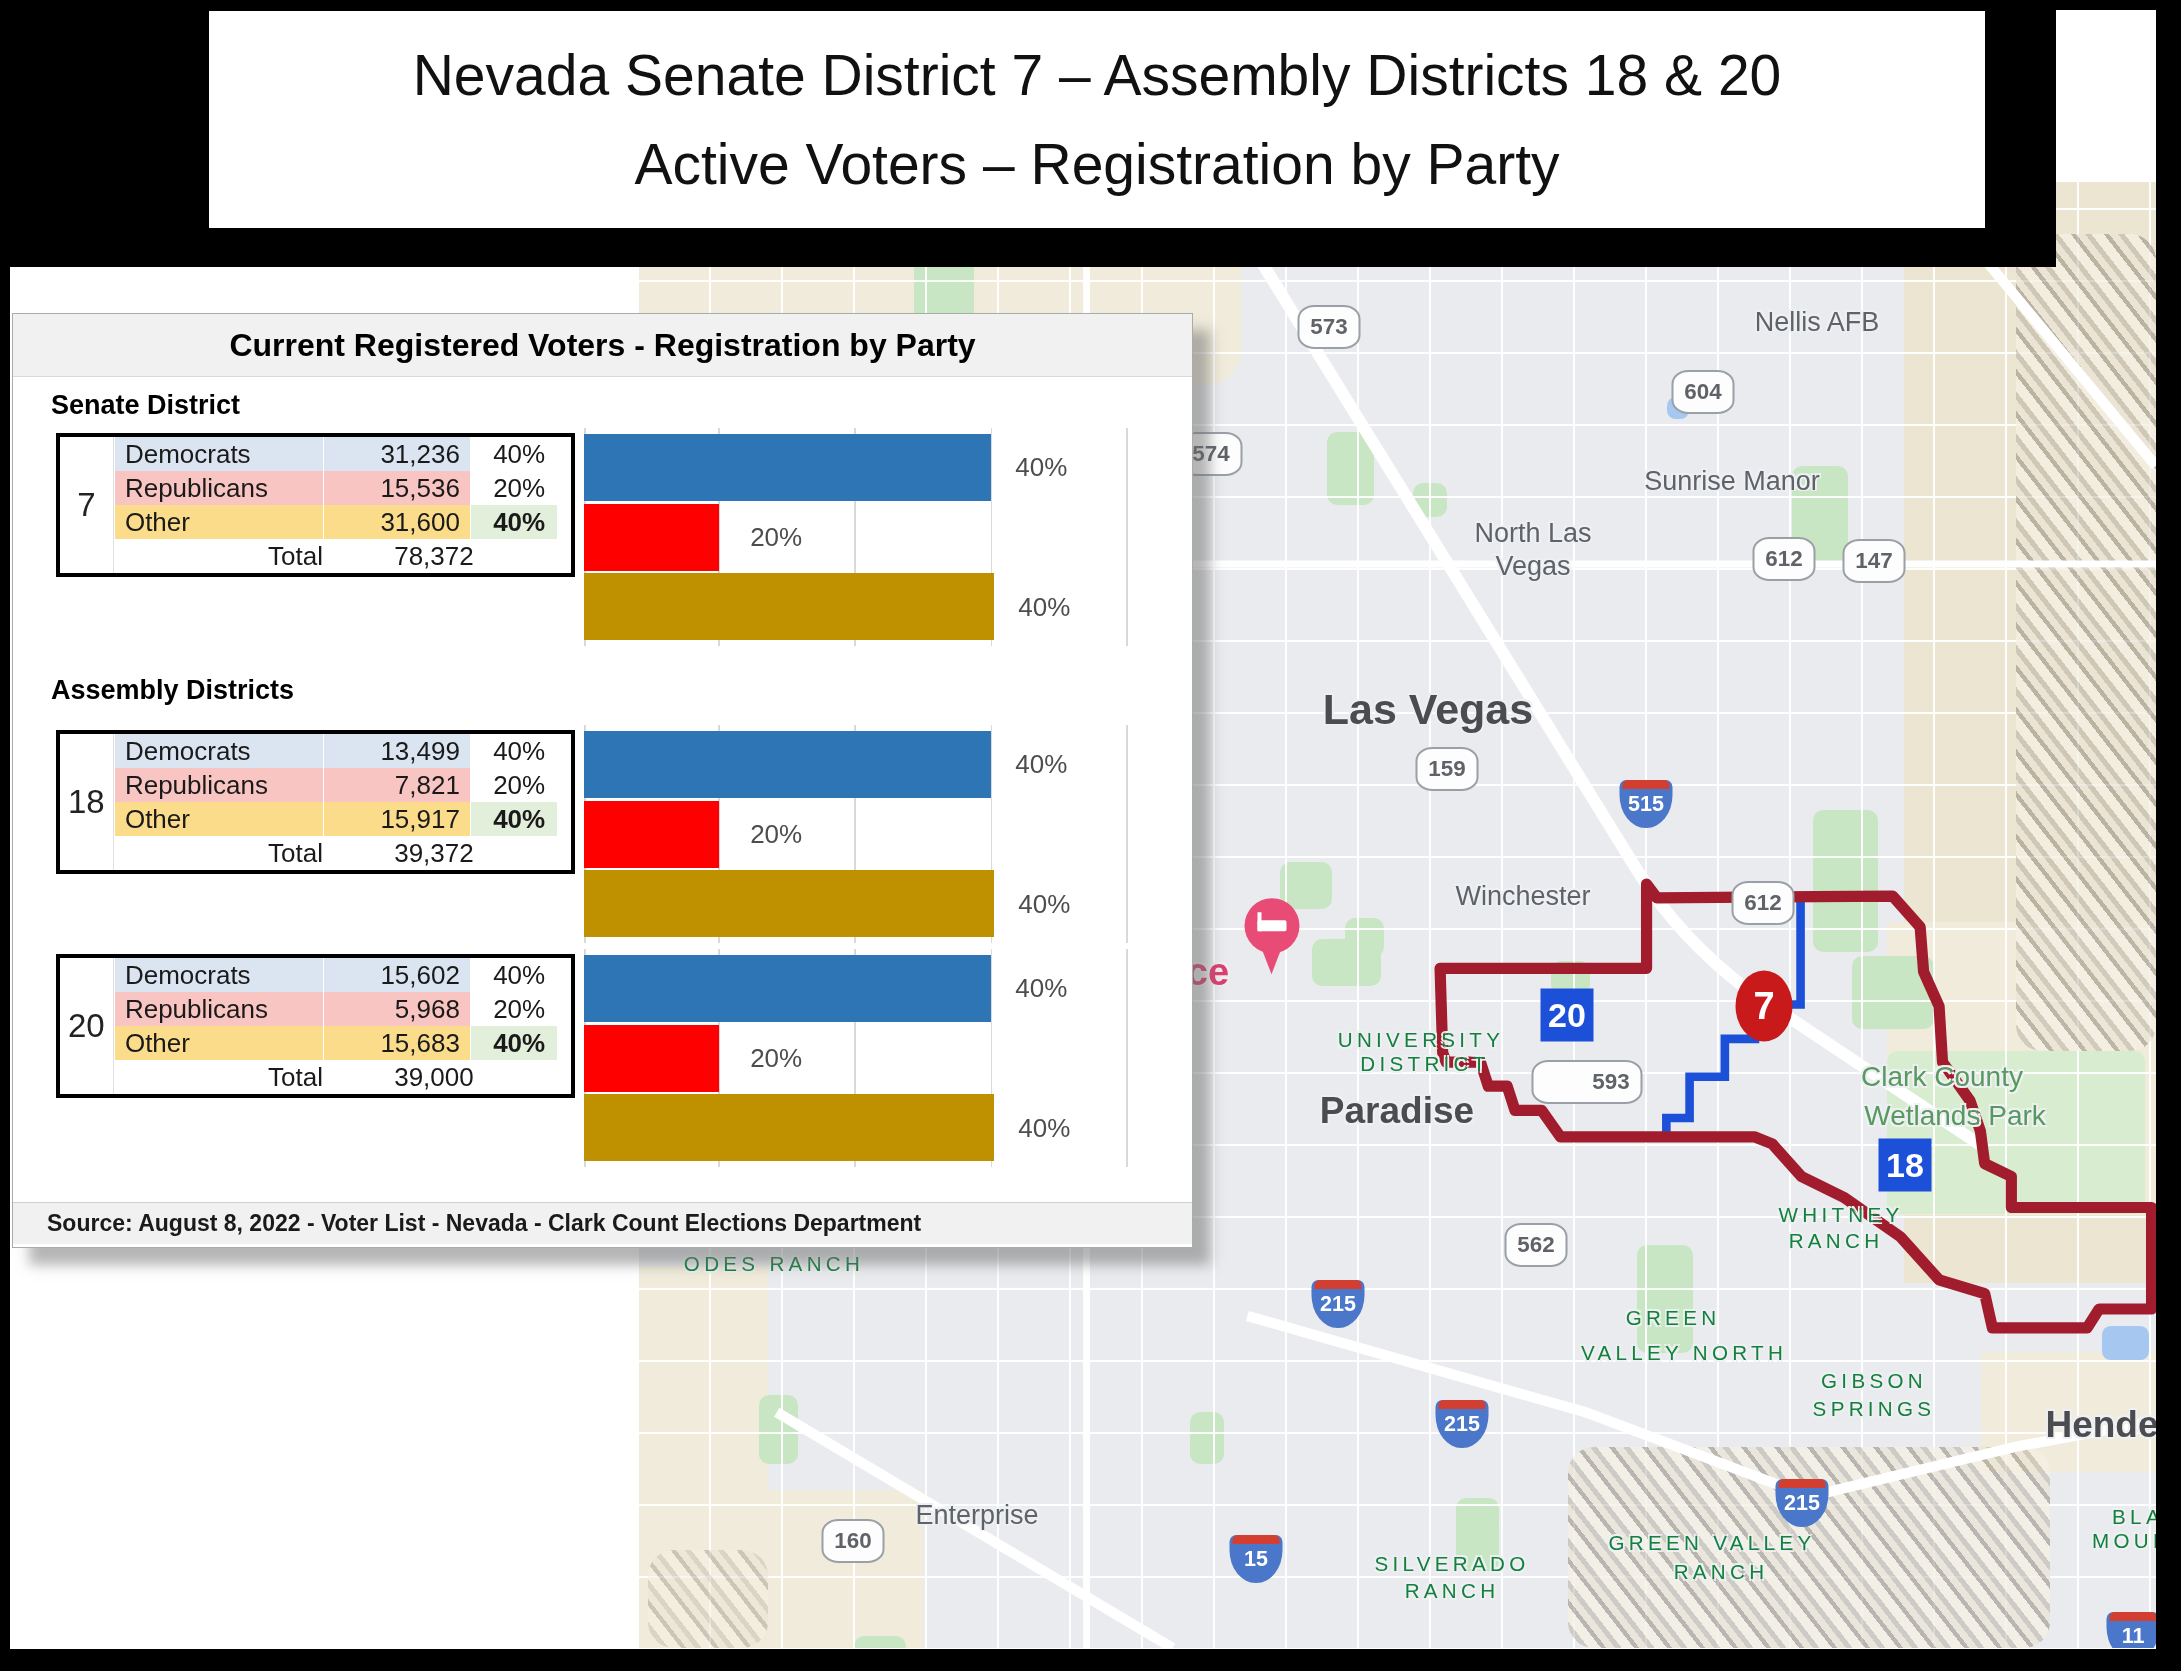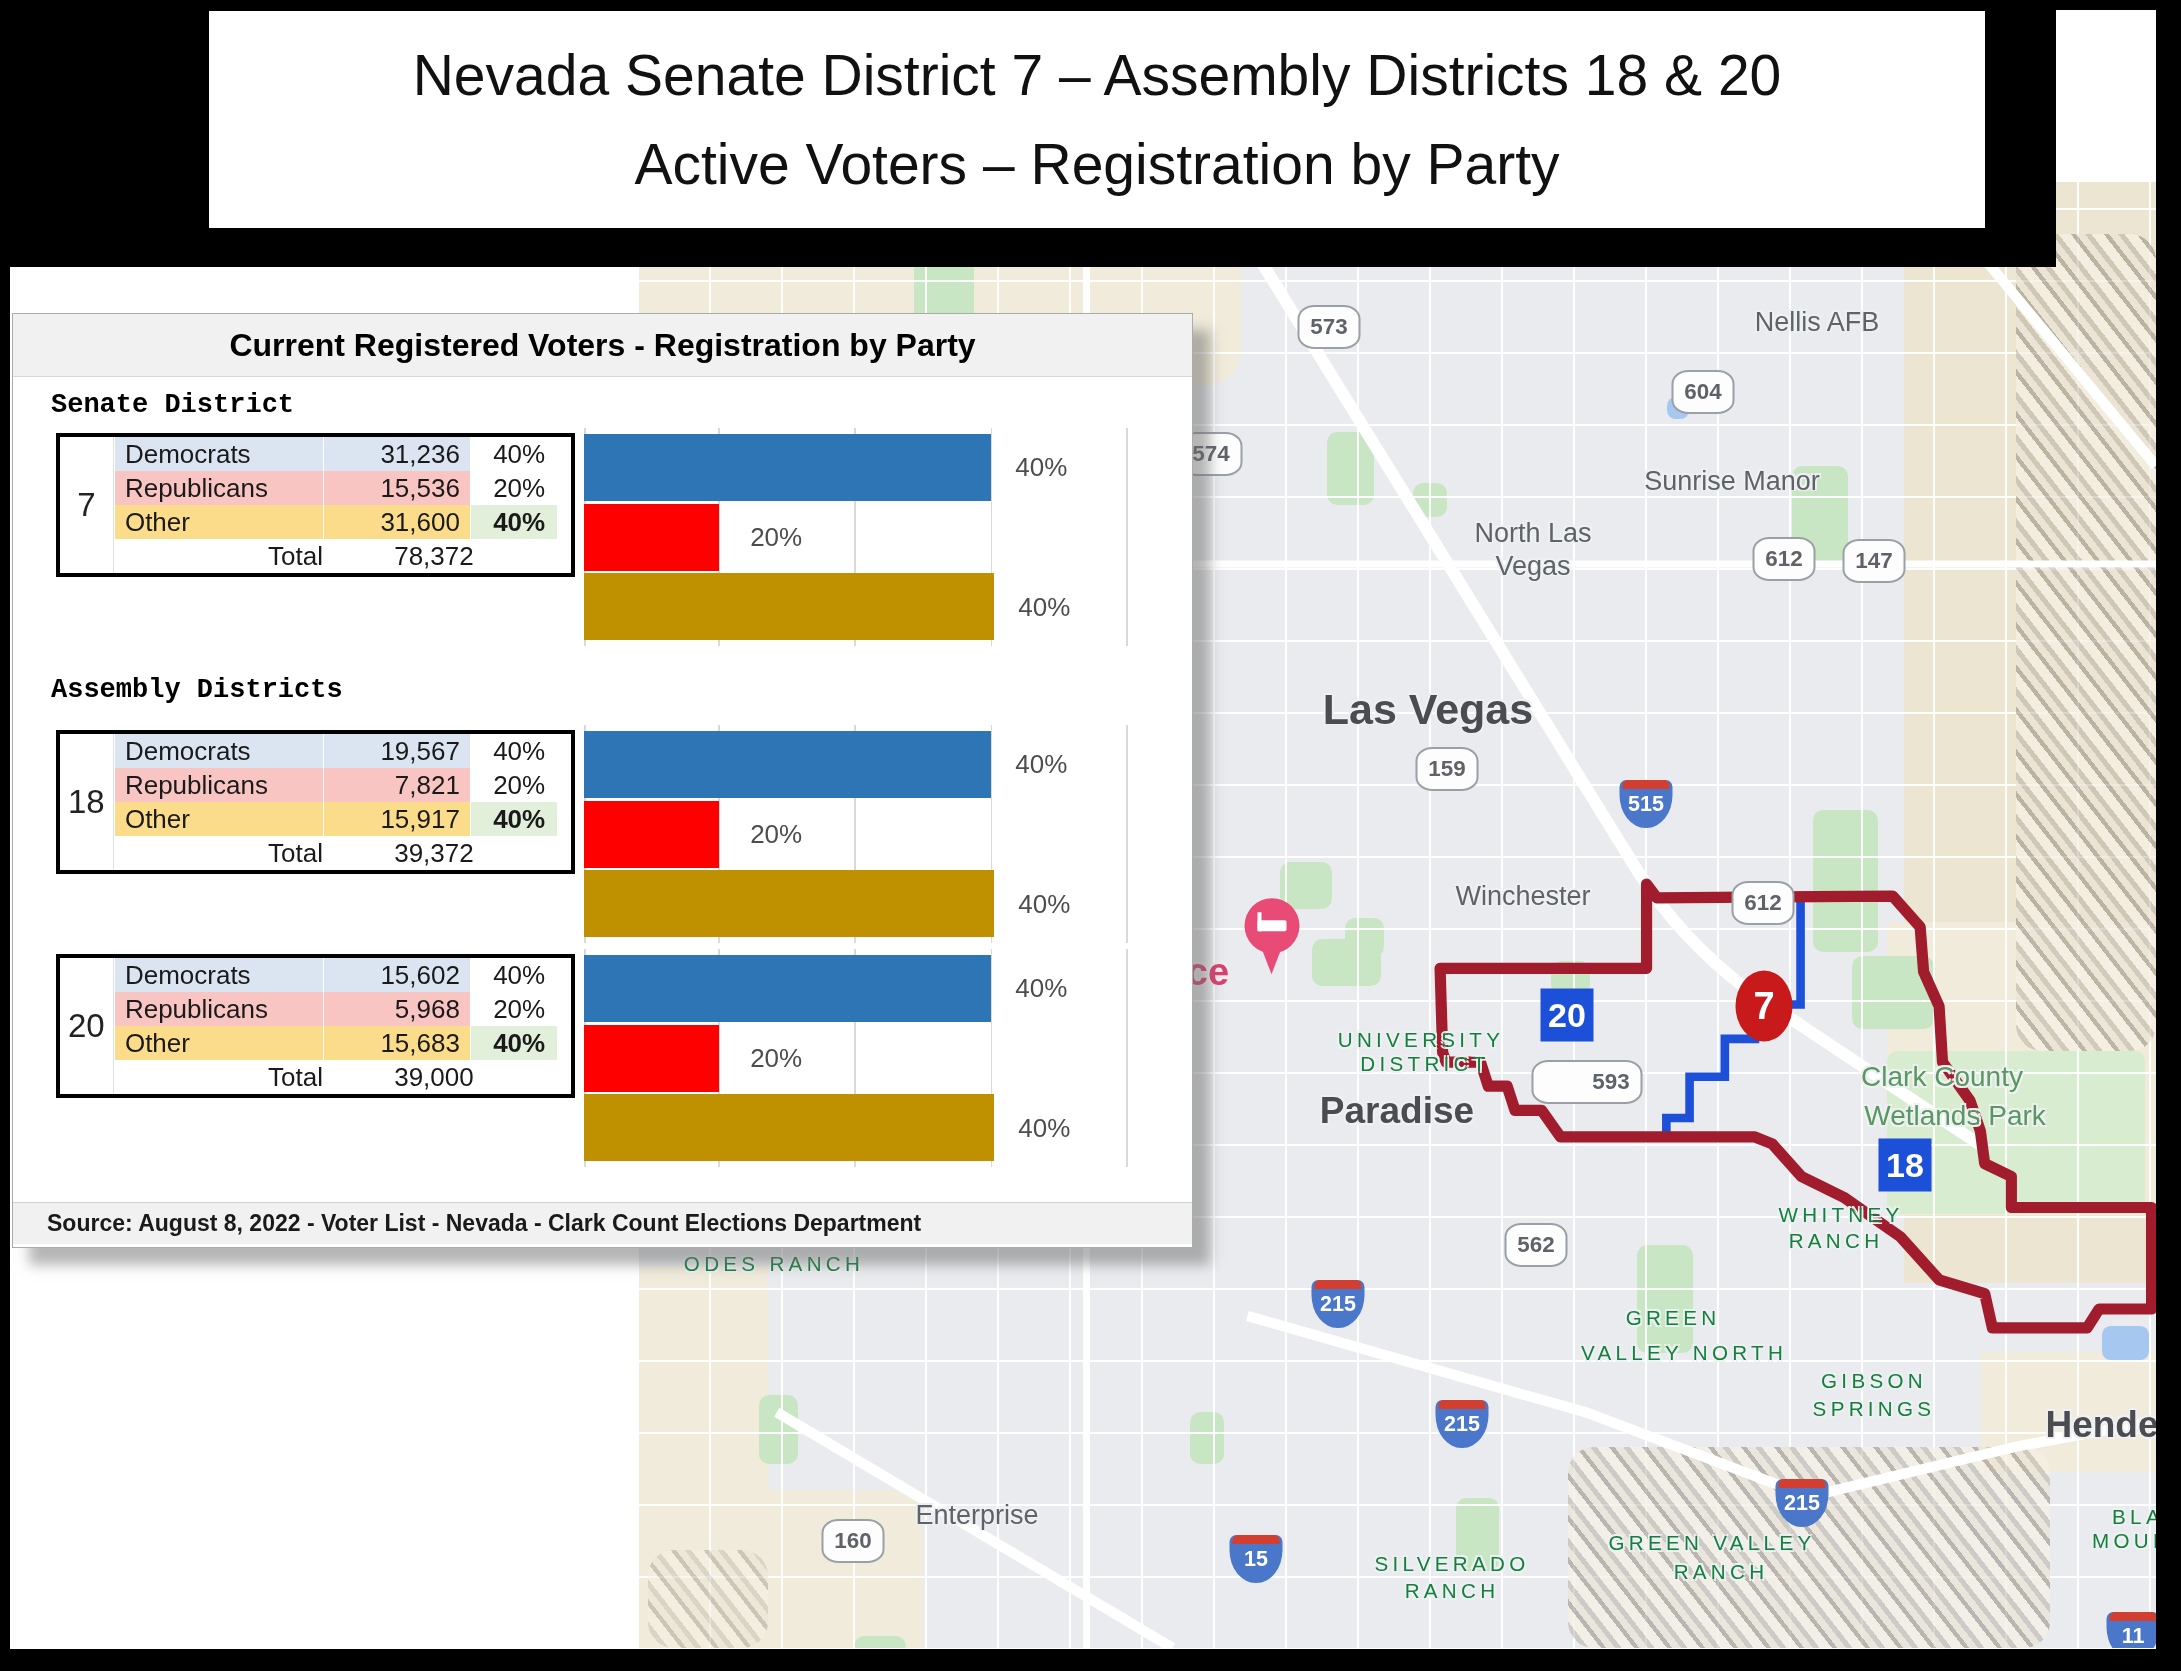--- a/index.html
+++ b/index.html
@@ -55,21 +55,21 @@
   .pin .head{position:absolute;left:0;top:0;width:55px;height:55px;border-radius:50%;background:#e94b77;}
   .pin .tail{position:absolute;left:17px;top:50px;width:0;height:0;border-left:10.3px solid transparent;
              border-right:10.3px solid transparent;border-top:26px solid #e94b77;}
   .pin .bed{position:absolute;left:13px;top:22.4px;width:29px;height:10.3px;background:#fff;border-radius:1.7px;}
   .pin .post{position:absolute;left:13px;top:13.8px;width:4.3px;height:19px;background:#fff;}
   
   .panel{position:absolute;left:12px;top:313px;width:1179px;height:933px;background:#fff;
          border:1.7px solid #ababab;box-shadow:17px 17px 12px rgba(110,110,110,.5);z-index:20;}
   .p-header{height:62px;background:#f1f1f1;border-bottom:1.7px solid #d9d9d9;display:flex;align-items:center;
          justify-content:center;font-weight:bold;font-size:32px;color:#000;}
-  .sec-heading{position:absolute;left:38px;font-weight:bold;font-size:27px;color:#000;font-family:Liberation Mono, monospace;}
+  .sec-heading{position:absolute;left:38px;font-weight:bold;font-size:27px;color:#000;}
   .dtable{position:absolute;left:43px;width:511px;border:4.3px solid #000;display:flex;background:#fff;}
   .dcol{width:72px;display:flex;align-items:center;justify-content:center;font-size:33px;color:#222;
         border-right:1.7px solid #e0e0e0;}
   .rows{flex:1;display:flex;flex-direction:column;}
   .trow{height:34px;display:flex;}
   .cell{display:flex;align-items:center;font-size:26px;color:#1a1a1a;border-left:1.7px solid #fff;}
   .cell.party{width:198px;padding-left:10.3px;}
   .cell.count{width:136px;justify-content:flex-end;padding-right:10.3px;}
   .cell.pct{width:74px;justify-content:flex-end;padding-right:12px;}
   .trow.dem .cell{background:#dbe5f1;}
@@ -270,21 +270,21 @@
             <div class="cell count">78,372</div>
             <div class="cell pct"></div>
           </div>
         </div>
       </div>
     <div id="table-1" class="dtable" style="top:416px;">
         <div class="dcol">18</div>
         <div class="rows">
           <div class="trow dem">
             <div class="cell party">Democrats</div>
-            <div class="cell count">19,567</div>
+            <div class="cell count">13,499</div>
             <div class="cell pct">40%</div>
           </div>
           <div class="trow rep">
             <div class="cell party">Republicans</div>
             <div class="cell count">7,821</div>
             <div class="cell pct">20%</div>
           </div>
           <div class="trow oth">
             <div class="cell party">Other</div>
             <div class="cell count">15,917</div>

